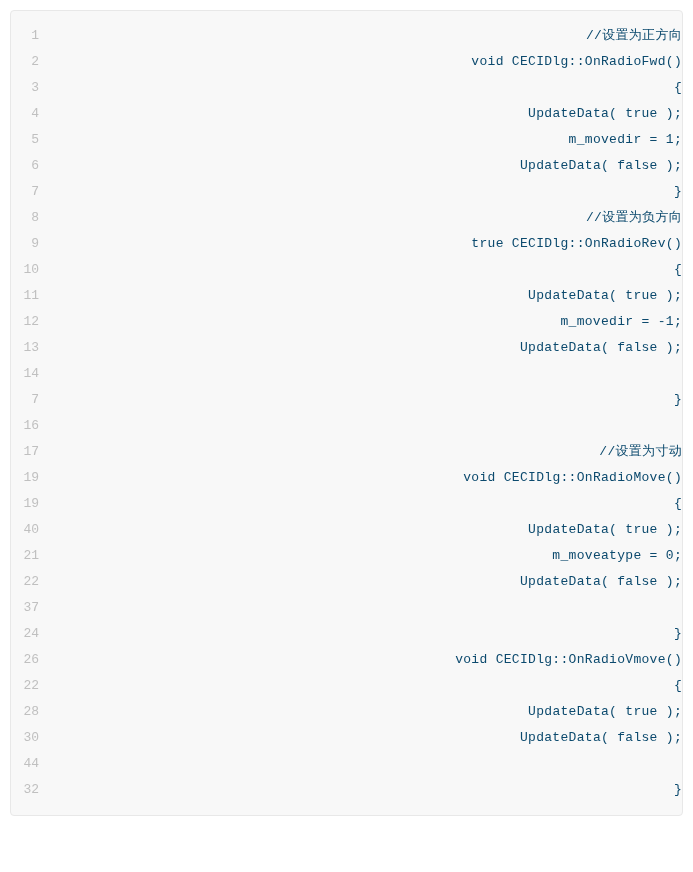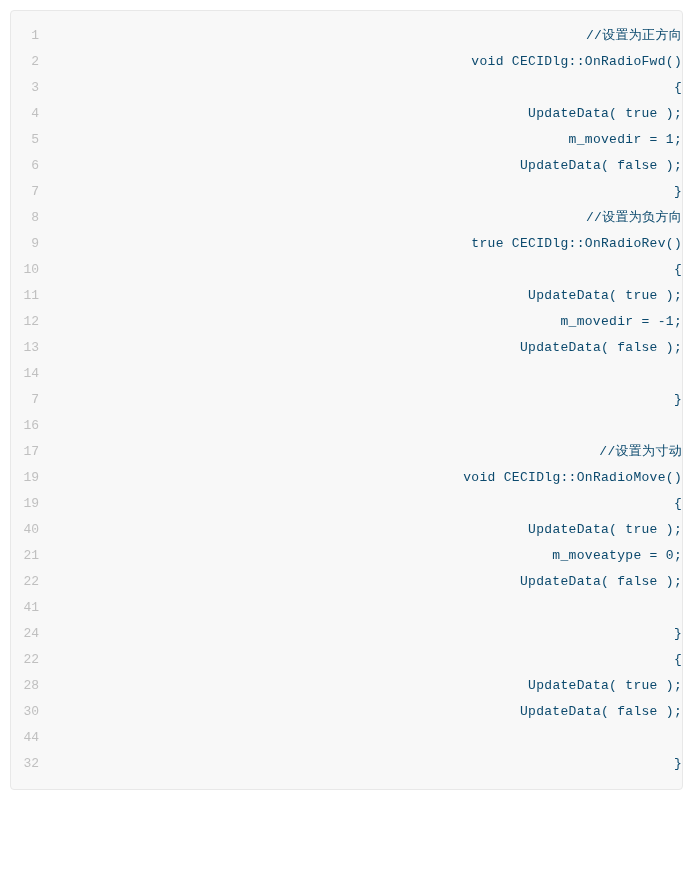--- a/index.html
+++ b/index.html
@@ -130,26 +130,30 @@
   </div>
   <div class="code-line">
     <span class="line-number">21</span>
     <span class="line-content">        m_moveatype = 0;</span>
   </div>
   <div class="code-line">
     <span class="line-number">22</span>
     <span class="line-content">        UpdateData( false );</span>
   </div>
   <div class="code-line">
-    <span class="line-number">41</span>
+    <span class="line-number">37</span>
     <span class="line-content"></span>
   </div>
   <div class="code-line">
     <span class="line-number">24</span>
     <span class="line-content">}</span>
+  </div>
+  <div class="code-line">
+    <span class="line-number">26</span>
+    <span class="line-content">void CECIDlg::OnRadioVmove()</span>
   </div>
   <div class="code-line">
     <span class="line-number">22</span>
     <span class="line-content">{</span>
   </div>
   <div class="code-line">
     <span class="line-number">28</span>
     <span class="line-content">        UpdateData( true );</span>
   </div>
   <div class="code-line">

